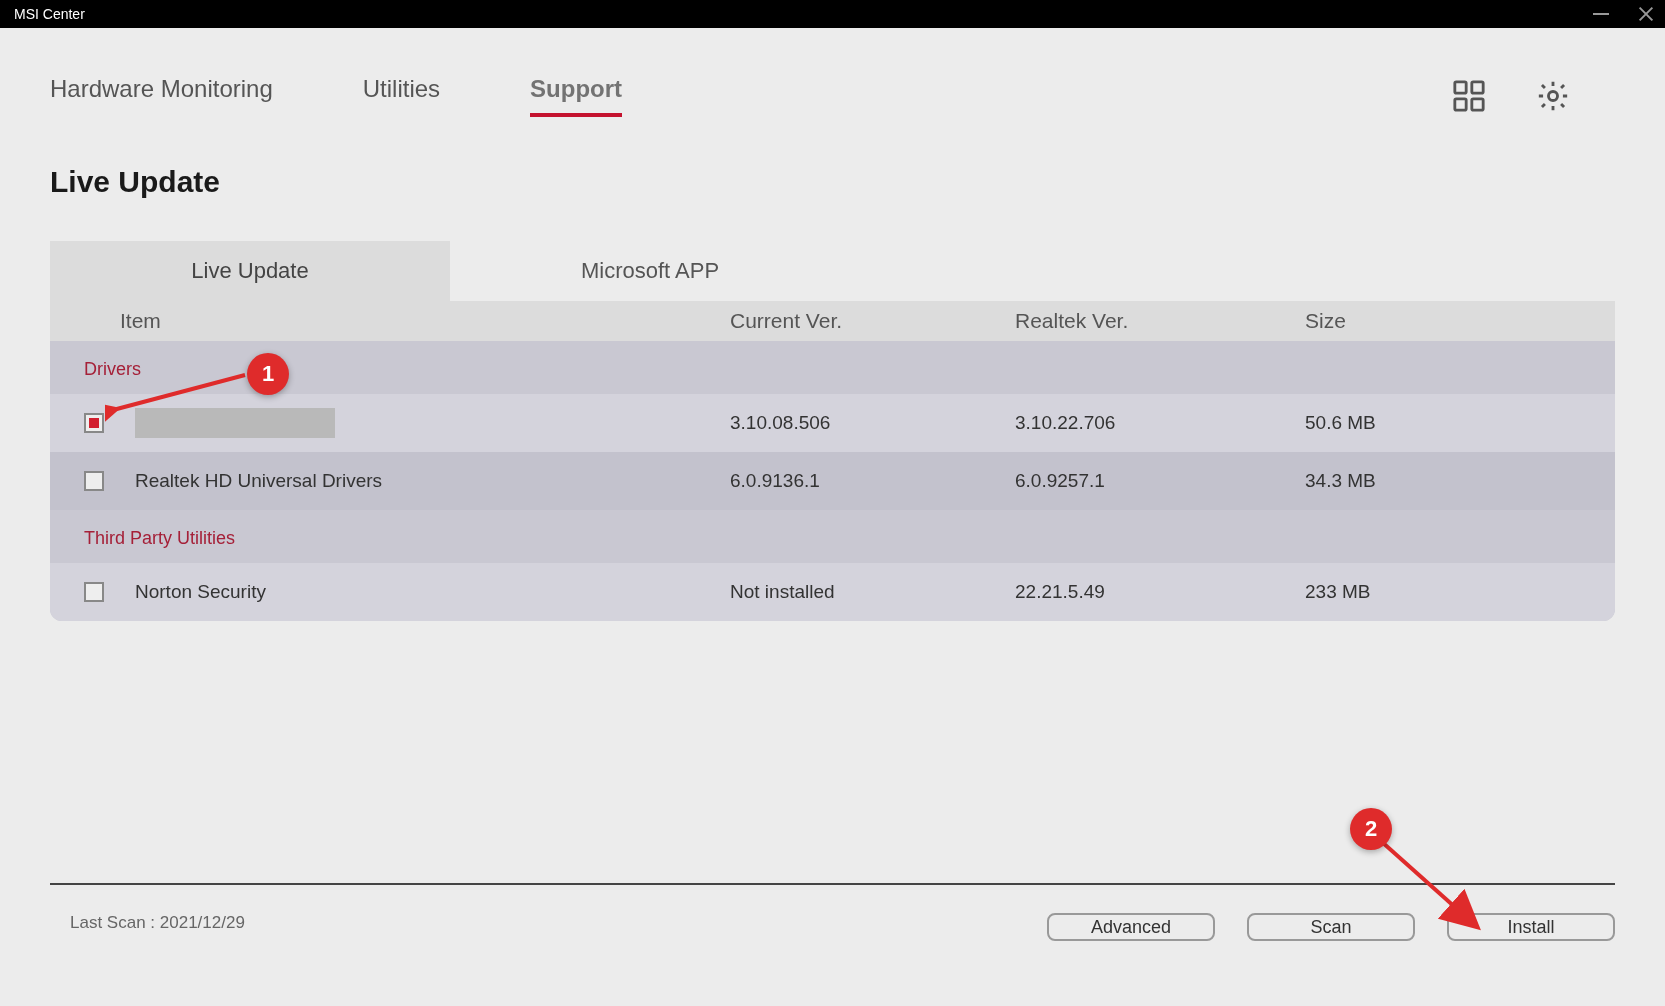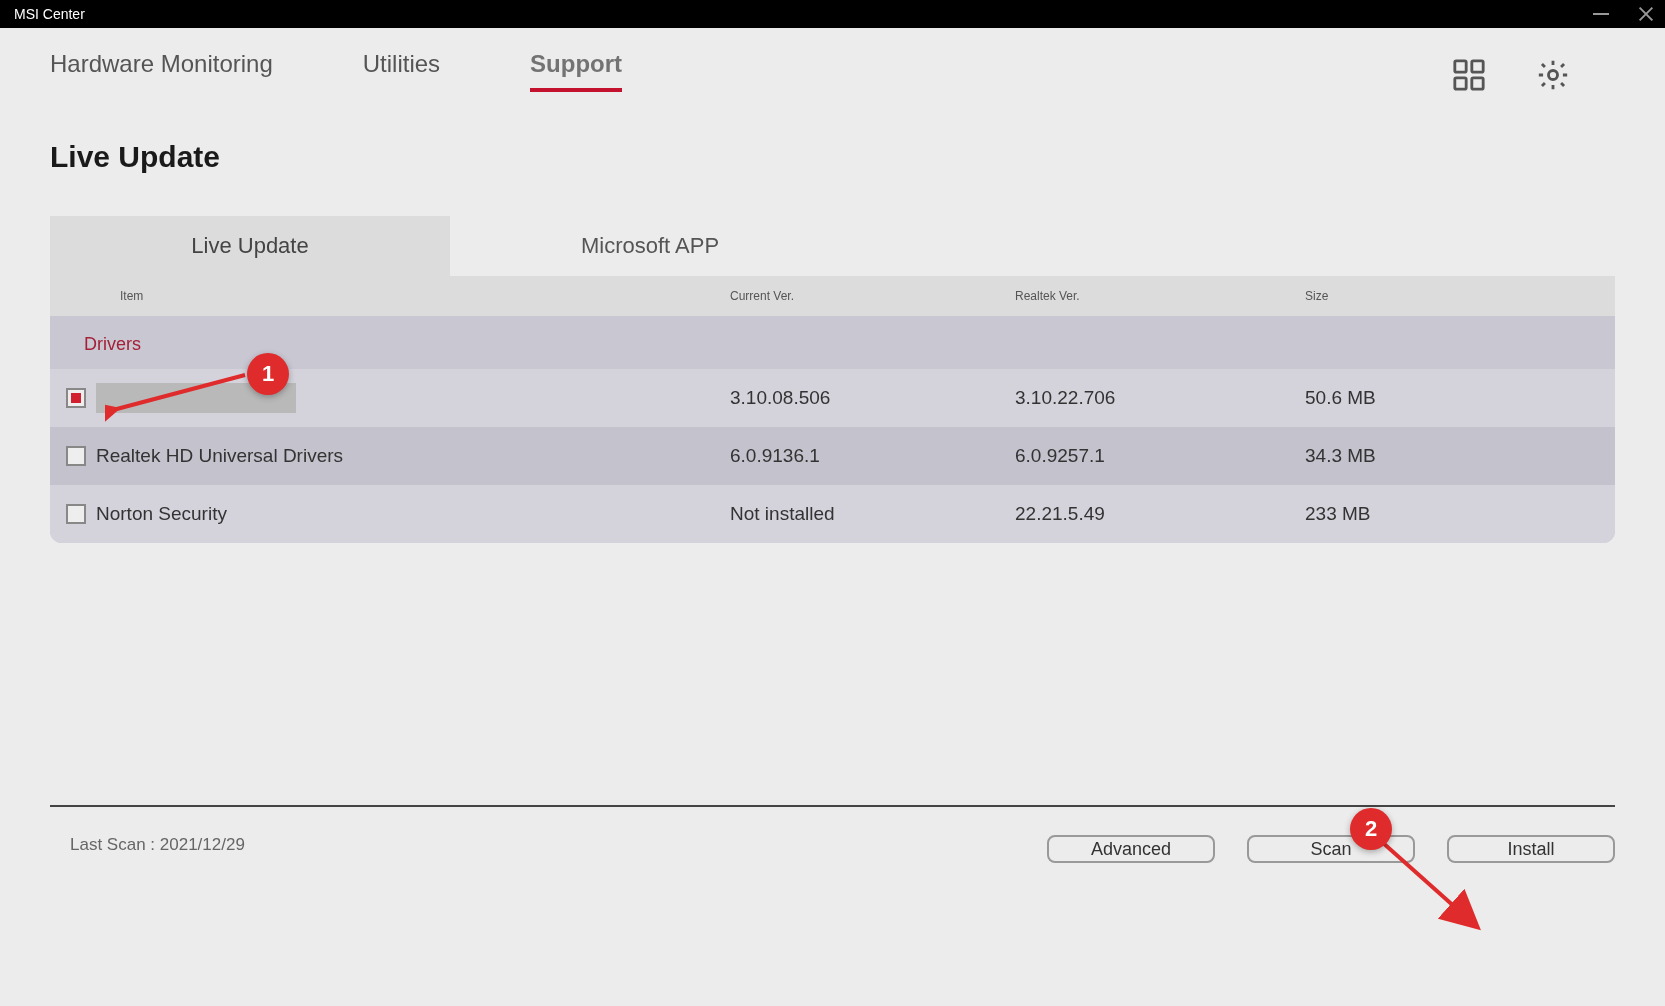--- a/index.html
+++ b/index.html
@@ -19,48 +19,49 @@
 .titlebar-controls { display:flex; align-items:center; gap:28px; }
 .tb-min { width:16px; height:2px; background:#999; }
 .tb-close { position:relative; width:18px; height:18px; }
 .tb-close::before, .tb-close::after {
   content:""; position:absolute; left:8px; top:0; width:2px; height:18px; background:#999;
 }
 .tb-close::before{ transform:rotate(45deg);}
 .tb-close::after{ transform:rotate(-45deg);}
 
 .navbar {
-  display:flex; align-items:flex-end; justify-content:space-between;
+  display:flex; align-items:center; justify-content:space-between;
   padding: 22px 95px 0 50px;
+  margin-top: 25px;
 }
 .nav-tabs { display:flex; gap:90px; font-size:24px; color:#555; }
 .nav-tab { padding-bottom:10px; cursor:pointer; }
 .nav-tab.active { color:#737373; font-weight:700; border-bottom:4px solid #c4122e; }
 .nav-icons { display:flex; align-items:center; gap:50px; color:#555; }
 .icon-grid, .icon-gear { width:34px; height:34px; display:block; }
 
 .page-title { font-size:30px; font-weight:700; color:#1a1a1a; margin:48px 0 0 50px; }
 
 .panel { margin:42px 50px 0 50px; }
 .subtabs { display:flex; }
 .subtab { width:400px; height:60px; display:flex; align-items:center; justify-content:center; font-size:22px; color:#555; cursor:pointer; }
 .subtab.active { background:#dcdcdc; color:#444; }
 
-.table-head { display:flex; align-items:center; background:#dcdcdc; height:40px; font-size:12px; color:#555; border-radius:0 0 0 0;}
+.table-head { display:flex; align-items:center; background:#dcdcdc; height:40px; font-size:21px; color:#555; border-radius:0 0 0 0;}
 .col-item { flex:0 0 680px; padding-left:70px; }
 .col-cur { flex:0 0 285px; }
 .col-online { flex:0 0 290px; }
 .col-size { flex:1; }
 
 .table-body { background:#c9c8d2; border-radius:0 0 12px 12px; overflow:hidden; }
 .group-head { font-size:18px; color:#a52038; padding:18px 0 14px 34px; }
 .row { display:flex; align-items:center; height:58px; font-size:19px; color:#333; }
 .row.alt { background:#d4d3dc; }
 .row.alt2 { background:#c3c2cd; }
-.row .col-item-name { flex:0 0 680px; display:flex; align-items:center; padding-left:16px; gap:10px; }
+.row .col-item-name { flex:0 0 680px; display:flex; align-items:center; padding-left:34px; gap:31px; }
 .row .col-cur { flex:0 0 285px; }
 .row .col-online { flex:0 0 290px; }
 .row .col-size { flex:1; }
 
 .chk { width:20px; height:20px; border:2px solid #888; background:#eee; display:inline-block; position:relative; cursor:pointer; }
 .chk.checked::after { content:""; position:absolute; left:3px; top:3px; width:10px; height:10px; background:#d21f2f; }
 .redacted { display:inline-block; width:200px; height:30px; background:#b9b9b9; }
 
 .footer-line { margin:262px 50px 0 50px; border-top:2px solid #444; }
 .footer { display:flex; align-items:flex-start; justify-content:space-between; margin:28px 50px 0 70px; }
@@ -136,20 +137,21 @@
     <div class="row alt2">
       <div class="col-item-name">
         <span class="chk"></span>
         <span>Realtek HD Universal Drivers</span>
       </div>
       <div class="col-cur">6.0.9136.1</div>
       <div class="col-online">6.0.9257.1</div>
       <div class="col-size">34.3 MB</div>
     </div>
 
+    <div class="group-head">Third Party Utilities</div>
 
     <div class="row alt">
       <div class="col-item-name">
         <span class="chk"></span>
         <span>Norton Security</span>
       </div>
       <div class="col-cur">Not installed</div>
       <div class="col-online">22.21.5.49</div>
       <div class="col-size">233 MB</div>
     </div>

